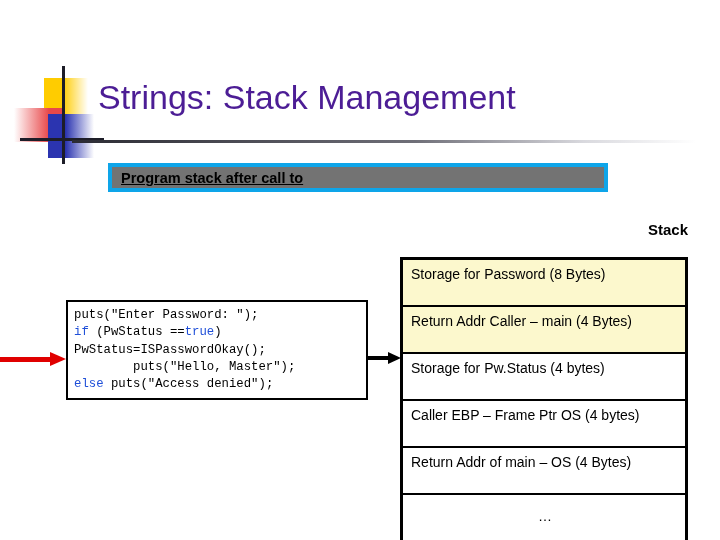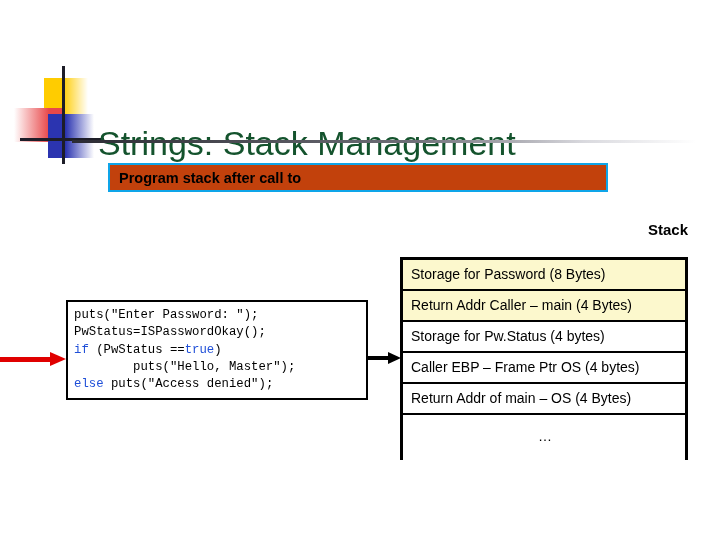--- a/index.html
+++ b/index.html
@@ -19,35 +19,34 @@
   .sq-red{left:2px;top:44px;width:50px;height:34px;
     background:linear-gradient(to left,#e8484a 0%,#e8484a 30%,#ffffff 100%);}
   .sq-blue{left:36px;top:50px;width:46px;height:44px;
     background:linear-gradient(to right,#2b34b0 0%,#2b34b0 38%,#ffffff 100%);}
   .ln-v{left:50px;top:2px;width:3px;height:98px;background:#1d1d28;}
   .ln-h{left:8px;top:74px;width:84px;height:3px;background:#1d1d28;}
 
   
   #page-title{
     position:absolute;left:98px;top:78px;width:600px;
-    font-size:34px;color:#14532d;letter-spacing:0px;
+    font-size:34px;color:#4c1d95;letter-spacing:0px;
     white-space:nowrap;
-    margin-top:46px;
   }
   #title-rule{
     position:absolute;left:72px;top:140px;width:624px;height:3px;
     background:linear-gradient(to right,#2b2b33 0%,#6f6f78 55%,#d9d9de 82%,#ffffff 100%);
   }
 
   
   #banner{
     position:absolute;left:108px;top:163px;width:500px;height:29px;
-    border:2px solid #0ea5e9;background:#c2410c;
+    border:4px solid #0ea5e9;background:#737373;
     display:flex;align-items:center;
-    box-sizing:border-box;padding-left:9px;
+    box-sizing:border-box;padding-left:9px;text-decoration:underline;
   }
   #banner .b-txt{font-size:14.5px;font-weight:bold;color:#000;}
   #banner .b-mono{font-family:"Liberation Mono", monospace;font-size:13.5px;font-weight:bold;color:#000;}
 
   
   #code-box{
     position:absolute;left:66px;top:300px;width:302px;height:100px;
     border:2px solid #000;background:#fff;box-sizing:border-box;
     padding:5px 0 0 6px;
     font-family:"Liberation Mono", monospace;
@@ -74,21 +73,21 @@
   }
   #stack-table{
     position:absolute;left:400px;top:257px;width:288px;
     border-left:3px solid #000;border-right:3px solid #000;
     border-top:3px solid #000;
     box-sizing:border-box;
   }
   .stack-row{
     border-bottom:2px solid #000;
     font-size:14px;color:#000;
-    padding:5px 6px 5px 8px;
+    padding:5px 6px 21px 8px;
     line-height:19px;
     box-sizing:border-box;
     background:#ffffff;
   }
   .stack-row.hl{background:#fcf8cd;}
   .stack-row.ellipsis{text-align:center;border-bottom:none;padding-top:12px;padding-bottom:14px;}
 </style>
 </head>
 <body>
 
@@ -100,21 +99,21 @@
   <div class="sq ln-h"></div>
 </div>
 
 <div id="page-title">Strings: Stack Management</div>
 <div id="title-rule"></div>
 
 <div id="banner">
   <span class="b-txt">Program stack after call to </span>
 </div>
 
-<div id="code-box"><div><span>puts("Enter Password: ");</span></div><div><span>PwStatus=ISPasswordOkay();</span></div><div><span class="kw">if</span><span> (PwStatus ==</span><span class="kw">true</span><span>)</span></div><div><span>        puts("Hello, Master");</span></div><div><span class="kw">else</span><span> puts("Access denied");</span></div></div>
+<div id="code-box"><div><span>puts("Enter Password: ");</span></div><div><span class="kw">if</span><span> (PwStatus ==</span><span class="kw">true</span><span>)</span></div><div><span>PwStatus=ISPasswordOkay();</span></div><div><span>        puts("Hello, Master");</span></div><div><span class="kw">else</span><span> puts("Access denied");</span></div></div>
 
 <div id="red-arrow">
   <div class="shaft"></div>
   <div class="head"></div>
 </div>
 
 <div id="black-arrow">
   <div class="shaft"></div>
   <div class="head"></div>
 </div>

